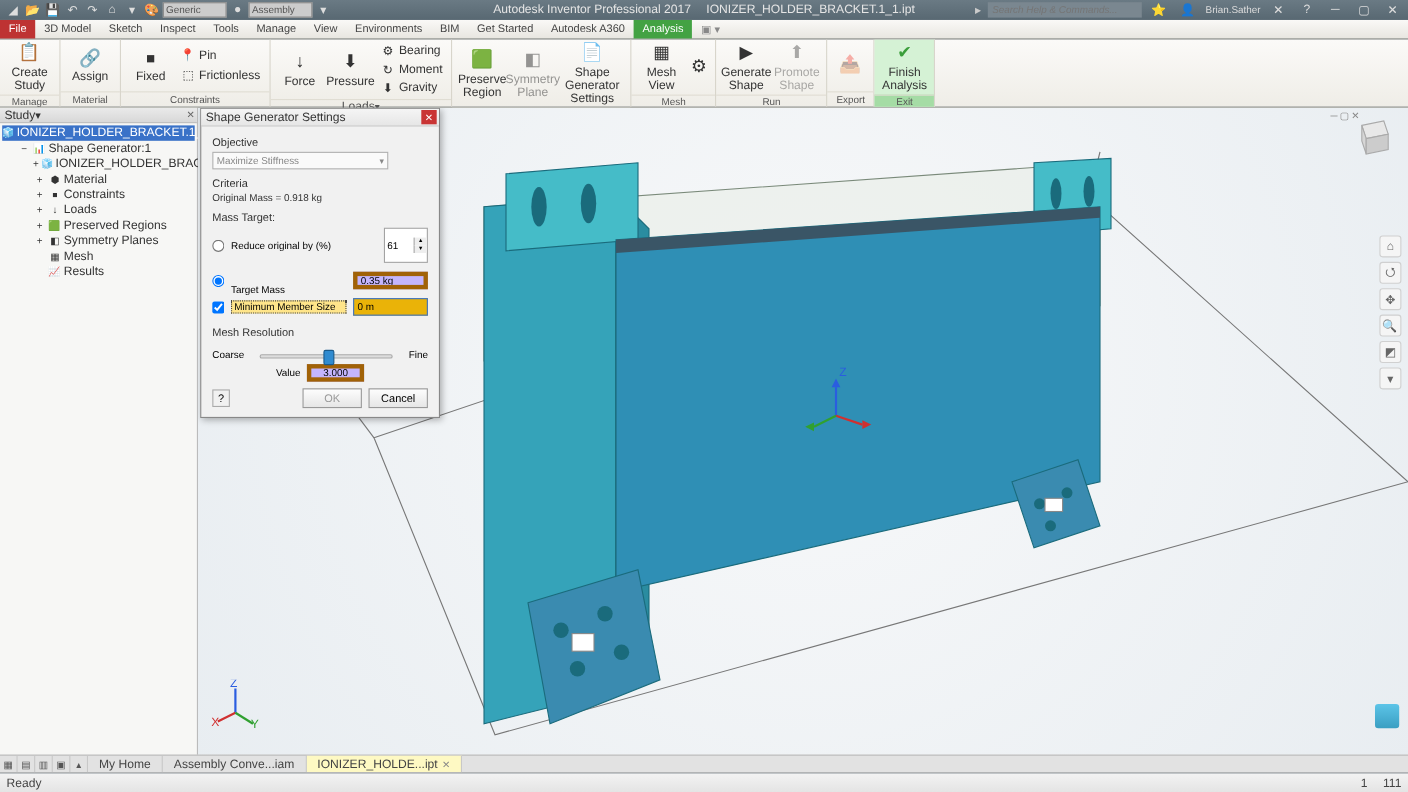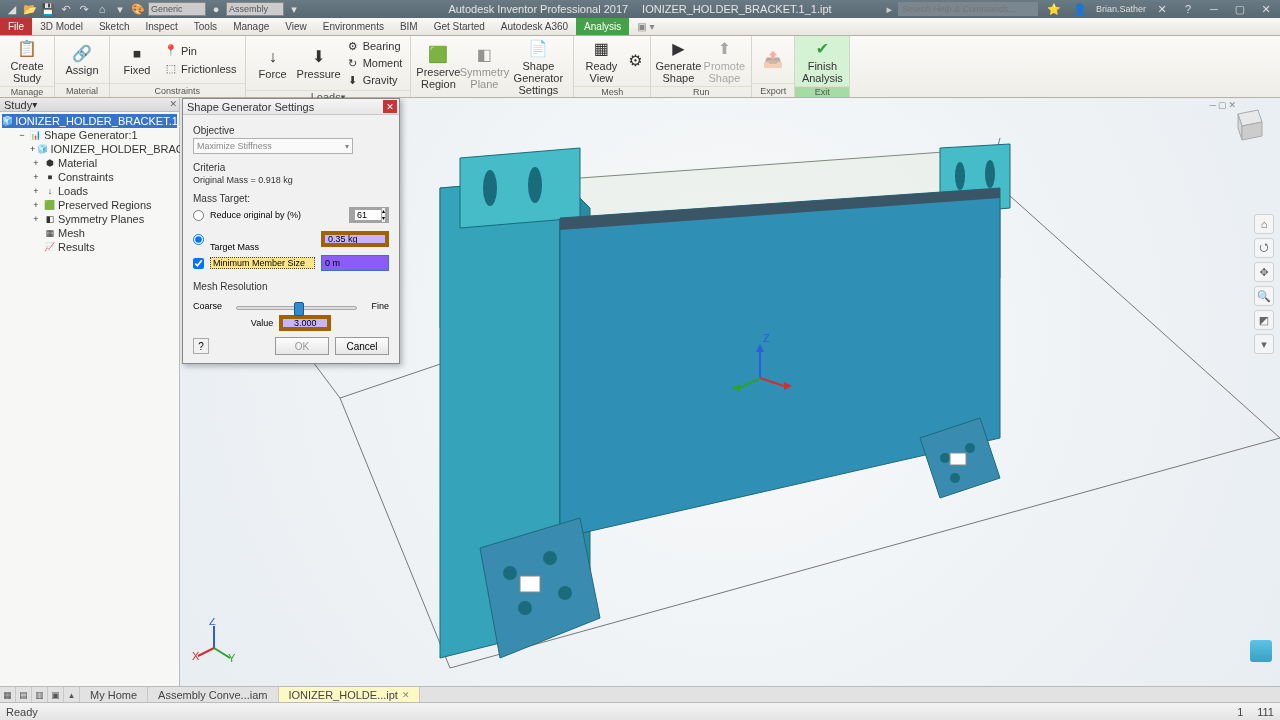--- a/index.html
+++ b/index.html
@@ -56,22 +56,22 @@
 
 .dialog { position:absolute; left:184px; top:0; width:218px; background:#f1f1f1; border:1px solid #888; box-shadow:2px 2px 6px rgba(0,0,0,0.3);}
 .dialog-title { height:16px; background:linear-gradient(#f5f5f5,#e6e6e6); border-bottom:1px solid #c8c8c8; display:flex;align-items:center;padding:0 4px;font-size:10px;color:#333;position:relative;}
 .dialog-close { position:absolute; right:2px; top:1px; width:14px;height:13px; background:#c93434; color:#fff; display:flex;align-items:center;justify-content:center;font-size:9px;cursor:pointer;}
 .dialog-body { padding:6px 10px 8px; }
 .dlabel { font-size:10px; color:#333; margin:4px 0 2px;}
 .dselect { width:160px; height:16px; border:1px solid #b0b0b0; background:#fafafa; font-size:9px; color:#888; padding:0 3px; display:flex;align-items:center;position:relative;}
 .dselect::after{content:"▾";position:absolute;right:3px;font-size:8px;color:#888;}
 .drow { display:flex; align-items:center; gap:6px; margin:3px 0;}
 .dinput { height:16px; border:4px solid #a16207; background:#c4b5fd; font-size:9px; padding:0 3px; }
-.dinput.hl { border:1px solid #3a72c8; background:#8b5cf6;}
-.spin { width:40px; height:16px; border:6px solid #a3a3a3; display:flex; align-items:center; background:#fff;}
+.dinput.hl { border:1px solid #3a72c8; background:#eab308;}
+.spin { width:40px; height:32px; border:1px solid #a3a3a3; display:flex; align-items:center; background:#fff;}
 .spin input{border:none;width:26px;font-size:9px;padding:0 2px;}
 .spin .spbtns{display:flex;flex-direction:column;width:12px;}
 .spin .spbtns span{height:7px;font-size:6px;line-height:6px;text-align:center;border-left:1px solid #aaa;cursor:pointer;background:#eee;}
 .chkbox { width:11px; height:11px;}
 .chk-hl { background:#ffe58a; border:1px dotted #444; padding:0 2px;}
 .slider-wrap{position:relative; margin:6px 8px 2px;}
 .slider-track{height:4px;background:#ddd;border:1px solid #aaa;border-radius:2px;}
 .slider-thumb{position:absolute;top:-4px;width:10px;height:14px;background:#308bd0;border:1px solid #1a5a8a;border-radius:2px;cursor:pointer;}
 .dlg-btns{display:flex;justify-content:flex-end;gap:6px;margin-top:6px;align-items:center;}
 .dlg-btn{width:54px;height:18px;border:1px solid #999;background:linear-gradient(#fdfdfd,#e6e6e6);font-size:10px;display:flex;align-items:center;justify-content:center;cursor:pointer;}
@@ -225,21 +225,21 @@
           <span>Shape Generator
 Settings</span>
         </div>
     </div>
     <div class="rgroup-label">Goals and Criteria</div>
   </div>
   <div class="rgroup">
     <div class="rgroup-body">
       <div class="rbtn">
           <span class="ricon">▦</span>
-          <span>Ready View</span>
+          <span>Mesh View</span>
         </div>
       <div class="rbtn" style="width:18px;">
           <span class="ricon">⚙</span>
         </div>
     </div>
     <div class="rgroup-label">Mesh</div>
   </div>
   <div class="rgroup">
     <div class="rgroup-body">
       <div class="rbtn">

